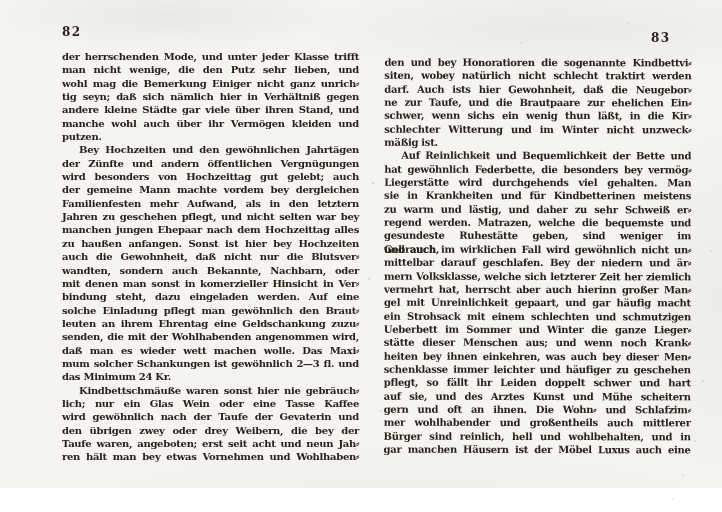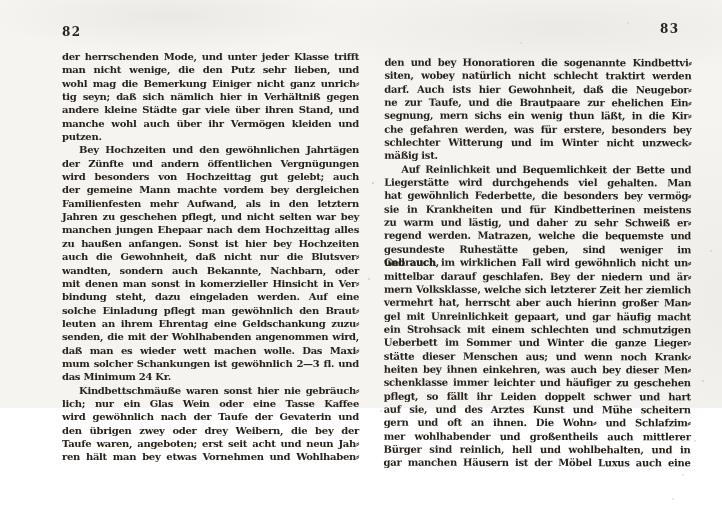--- a/index.html
+++ b/index.html
@@ -1,35 +1,35 @@
 <!DOCTYPE html>
 <html><head>
 <meta charset="utf-8">
 <style>
   * { margin:0; padding:0; box-sizing:border-box; }
   html,body { width:722px; height:512px; overflow:hidden; background:#ffffff; }
 
   .scan {
-    position:absolute; left:0; top:0; width:722px; height:408px;
+    position:absolute; left:0; top:0; width:722px; height:488px;
     background:
       radial-gradient(ellipse 260px 50px at 170px 16px, rgba(195,192,185,.22), transparent 70%),
       radial-gradient(ellipse 380px 70px at 560px 28px, rgba(195,192,185,.20), transparent 70%),
       radial-gradient(ellipse 160px 260px at 718px 300px, rgba(200,197,190,.16), transparent 72%),
       radial-gradient(ellipse 500px 90px at 400px 505px, rgba(205,202,196,.12), transparent 75%),
       #f5f4f1;
     font-family:"DejaVu Serif","Liberation Serif",serif;
     color:#272119;
   }
 
   .pagenum {
     position:absolute; font-size:12px; font-weight:bold; letter-spacing:1.5px;
     color:#2b251e;
   }
   .pagenum-left  { left:62px;  top:25px; }
-  .pagenum-right { left:651px; top:22px;margin-left:9px; }
+  .pagenum-right { left:651px; top:31px; }
 
   .text-block {
     position:absolute;
     font-size:10px; font-weight:bold;
     letter-spacing:-0.3px;
     line-height:13.35px;
     overflow:visible;
   }
   .text-left  { left:62px;  top:50px; width:297px; }
   .text-right { left:384px; top:56px; width:307px; transform:rotate(0.12deg); }
@@ -104,27 +104,26 @@
       </div>
   </div>
 
   <div class="page page-right">
     <div class="pagenum pagenum-right">83</div>
     <div class="text-block text-right">
         <div class="line">den und bey Honoratioren die sogenannte Kindbettvi⸗</div>
         <div class="line">siten, wobey natürlich nicht schlecht traktirt werden</div>
         <div class="line">darf.  Auch ists hier Gewohnheit, daß die Neugebor⸗</div>
         <div class="line">ne zur Taufe, und die Brautpaare zur ehelichen Ein⸗</div>
-        <div class="line">segnung, mern sichs ein wenig thun läßt, in die Kir⸗</div>
-        <div class="line">che gefahren werden, was für erstere, besonders bey</div>
+        <div class="line">schwer, wenn sichs ein wenig thun läßt, in die Kir⸗</div>
         <div class="line">schlechter Witterung und im Winter nicht unzweck⸗</div>
         <div class="line end">mäßig ist.</div>
         <div class="line indent">Auf Reinlichkeit und Bequemlichkeit der Bette und</div>
+        <div class="line">hat gewöhnlich Federbette, die besonders bey vermög⸗</div>
         <div class="line">Liegerstätte wird durchgehends viel gehalten.  Man</div>
-        <div class="line">hat gewöhnlich Federbette, die besonders bey vermög⸗</div>
         <div class="line">sie in Krankheiten und für Kindbetterinen meistens</div>
         <div class="line">zu warm und lästig, und daher zu sehr Schweiß er⸗</div>
         <div class="line">regend werden.  Matrazen, welche die bequemste und</div>
         <div class="line">gesundeste Ruhestätte geben, sind weniger im Gebrauch,</div>
         <div class="line">und auch im wirklichen Fall wird gewöhnlich nicht un⸗</div>
         <div class="line">mittelbar darauf geschlafen.  Bey der niedern und är⸗</div>
         <div class="line">mern Volksklasse, welche sich letzterer Zeit her ziemlich</div>
         <div class="line">vermehrt hat, herrscht aber auch hierinn großer Man⸗</div>
         <div class="line">gel mit Unreinlichkeit gepaart, und gar häufig macht</div>
         <div class="line">ein Strohsack mit einem schlechten und schmutzigen</div>

